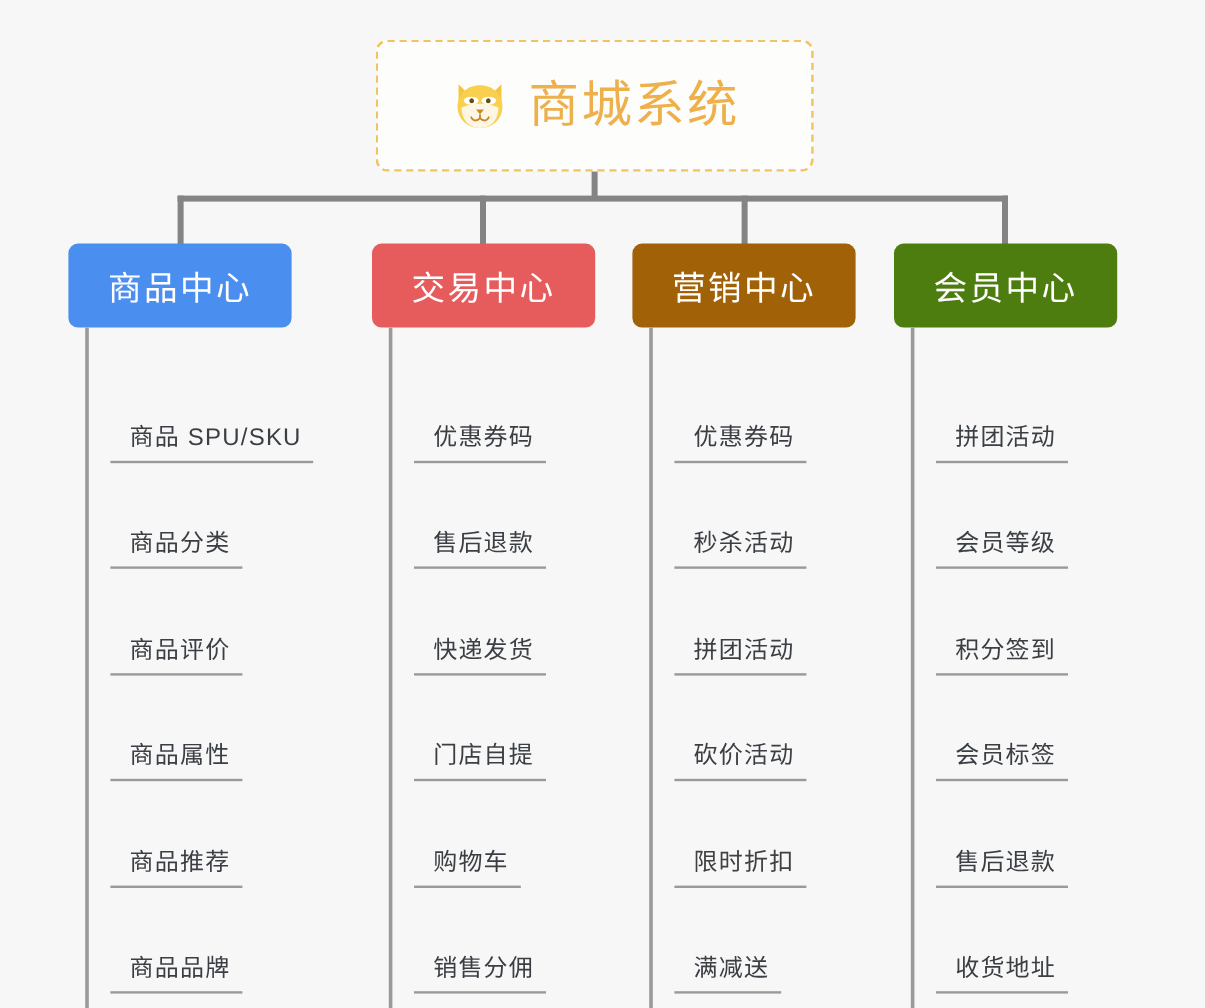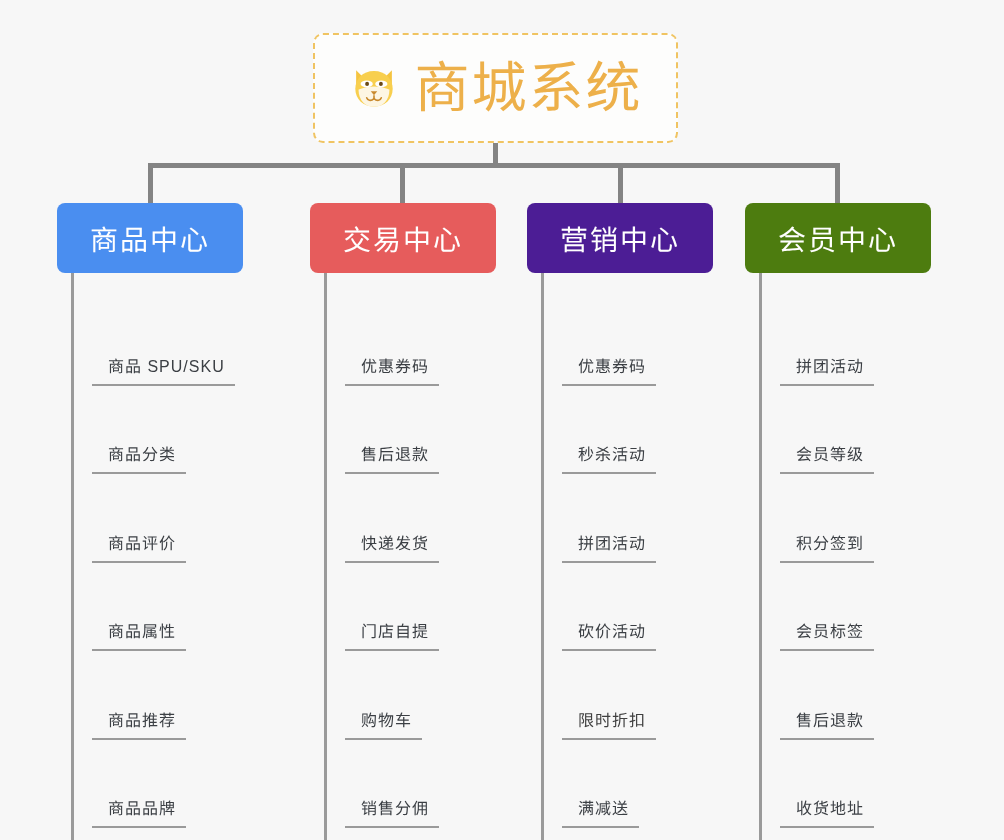--- a/index.html
+++ b/index.html
@@ -37,21 +37,21 @@
     justify-content: center;
     gap: 14px;
   }
   .root-emoji {
     width: 52px;
     height: 52px;
     flex: 0 0 auto;
     display: block;
   }
   .root-title {
-    font-size: 55px;
+    font-size: 42px;
     line-height: 1;
     color: #edb04a;
     letter-spacing: 2px;
     white-space: nowrap;
   }
 
   
   .conn {
     position: absolute;
     background: #848484;
@@ -107,21 +107,21 @@
   }
 
   .leaf-item {
     position: relative;
     height: 88.5px;
     display: flex;
     align-items: flex-end;
   }
   .leaf-label {
     display: inline-block;
-    font-size: 16px;
+    font-size: 20px;
     color: #3b3f44;
     letter-spacing: 1px;
     white-space: nowrap;
     padding: 0 10px 7px 16px;
     border-bottom: 2px solid #ec4899;
   }
 </style>
 </head>
 <body style="background: rgb(247, 247, 247);">
 
@@ -198,21 +198,21 @@
       <div class="leaf-item">
           <span class="leaf-label" style="border-bottom-color: rgb(154, 154, 154); color: rgb(59, 63, 68);">购物车</span>
         </div>
       <div class="leaf-item">
           <span class="leaf-label" style="border-bottom-color: rgb(154, 154, 154); color: rgb(59, 63, 68);">销售分佣</span>
         </div>
     </div>
   </div>
 
   <div class="column" id="column-2">
-    <div class="category-box" style="background: #4c1d95;">
+    <div class="category-box" style="background: #a16207;">
       <span>营销中心</span>
     </div>
     <div class="leaf-list" style="border-left-color: rgb(154, 154, 154);">
       <div class="leaf-item">
           <span class="leaf-label" style="border-bottom-color: rgb(154, 154, 154); color: rgb(59, 63, 68);">优惠券码</span>
         </div>
       <div class="leaf-item">
           <span class="leaf-label" style="border-bottom-color: rgb(154, 154, 154); color: rgb(59, 63, 68);">秒杀活动</span>
         </div>
       <div class="leaf-item">

